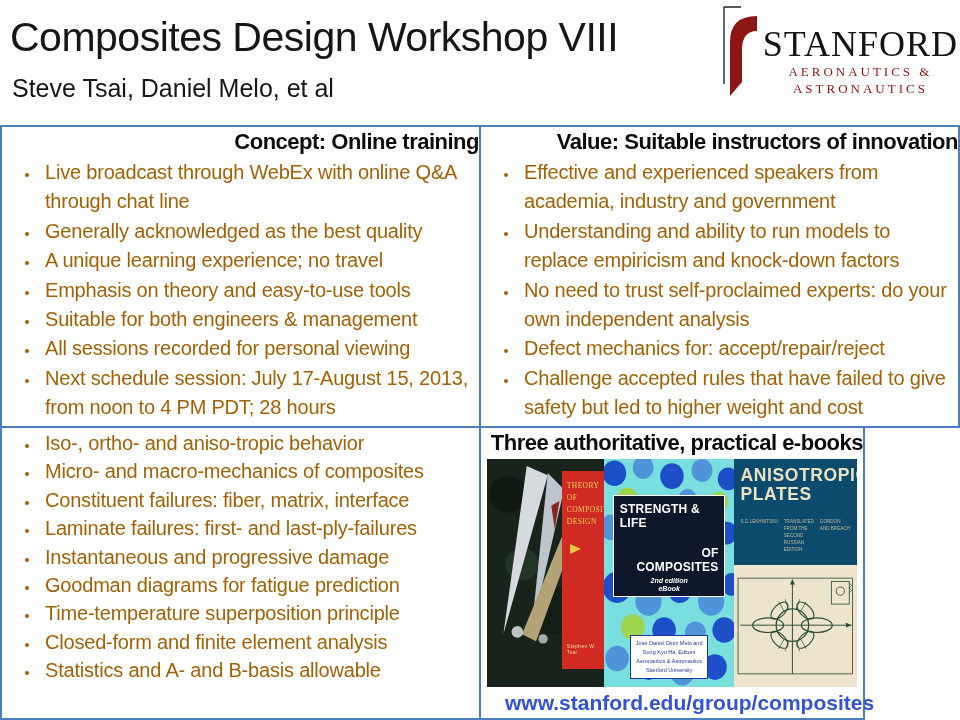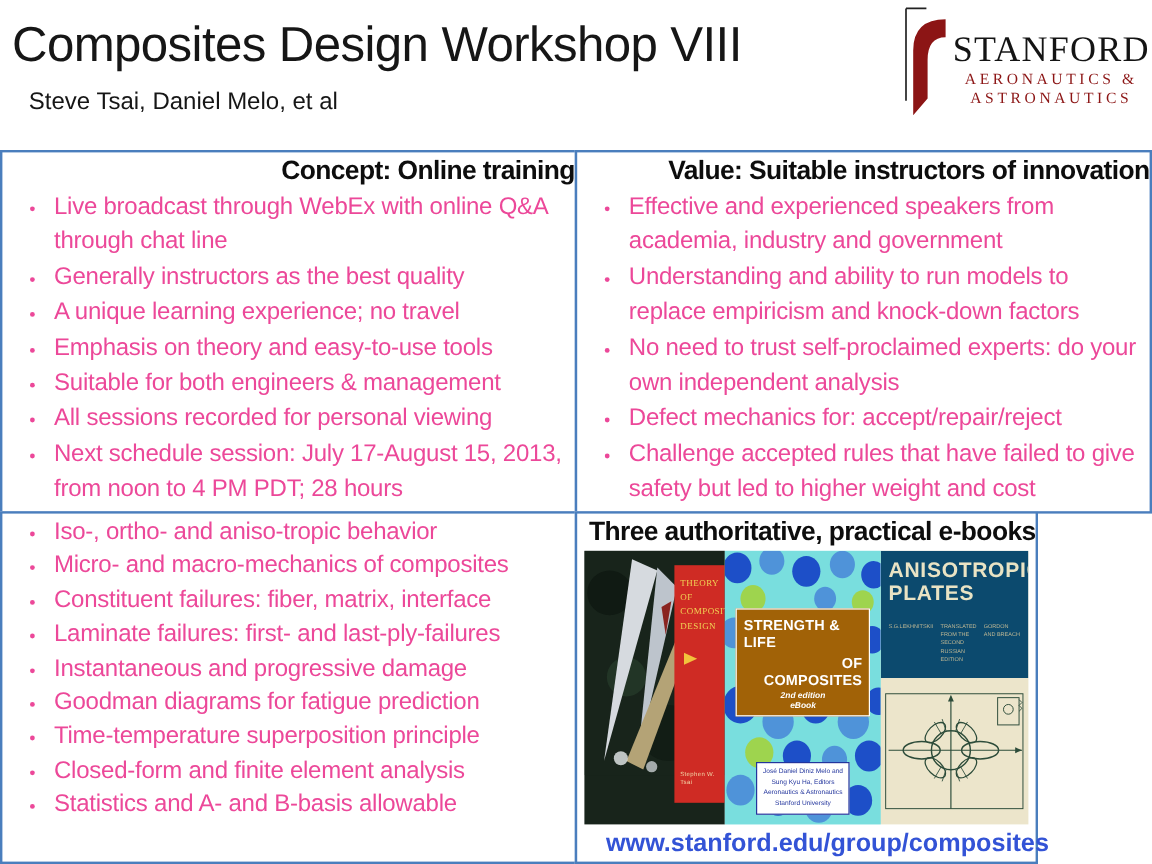--- a/index.html
+++ b/index.html
@@ -1,35 +1,35 @@
 <!DOCTYPE html>
 <html><head>
 <meta charset="utf-8">
 <style>
   html,body{margin:0;padding:0;background:#fff;}
   .slide{position:relative;width:960px;height:720px;background:#fff;overflow:hidden;
          font-family:"Liberation Sans",sans-serif;color:#111;}
 
   
   .title{position:absolute;left:10px;top:14px;font-size:41px;letter-spacing:-0.5px;color:#161616;}
-  .subtitle{position:absolute;left:24px;top:74px;font-size:20px;color:#161616;}
+  .subtitle{position:absolute;left:12px;top:74px;font-size:25px;color:#161616;}
   .logo{position:absolute;right:2px;top:4px;display:flex;align-items:flex-start;}
   .logo svg{width:46px;height:100px;}
   .logo-text{margin-top:22px;}
-  .logo-name{font-family:"Liberation Serif",serif;font-size:30px;line-height:1.05;color:#141414;letter-spacing:1px;}
+  .logo-name{font-family:"Liberation Serif",serif;font-size:36px;line-height:1.05;color:#141414;letter-spacing:1px;}
   .logo-dept{font-family:"Liberation Serif",serif;font-size:13px;line-height:1.3;color:#8c1515;letter-spacing:3px;text-align:center;}
 
   
   .quad{position:absolute;box-sizing:border-box;border:2px solid #4a7ebd;background:#fff;}
   .q-tl{left:0;top:125px;width:481px;height:303px;}
   .q-tr{left:479px;top:125px;width:481px;height:303px;}
   .q-bl{left:0;top:426px;width:481px;height:294px;}
   .q-br{left:479px;top:426px;width:386px;height:294px;}
   .quad h2{margin:2px 0 0;font-size:22px;font-weight:bold;text-align:right;letter-spacing:-0.5px;color:#0d0d0d;}
-  .quad ul{margin:3px 0 0;padding:0 6px 0 38px;font-size:20px;line-height:1.47;letter-spacing:-0.2px;color:#ec4899;}
+  .quad ul{margin:3px 0 0;padding:0 6px 0 38px;font-size:20px;line-height:1.47;letter-spacing:-0.2px;color:#a16207;}
   .quad li{padding-left:5px;}
   .quad li::marker{font-size:14px;}
   .q-bl h2{margin-top:0;}
   .q-bl ul{margin-top:1px;line-height:1.42;}
 
   
   .books{position:absolute;left:6px;right:6px;top:31px;bottom:31px;display:flex;justify-content:space-between;}
   .book{position:relative;height:100%;overflow:hidden;}
   .book1{width:144px;background:#18241b;}
   .book2{width:161px;background:#79dede;}
@@ -38,24 +38,24 @@
 
   .b1-photo{position:absolute;inset:0;}
   .b1-panel{position:absolute;right:0;top:0;width:42px;height:87%;background:#cf2b24;margin-top:12px;}
   .b1-title{margin:9px 3px 0 5px;font-family:"Liberation Serif",serif;font-size:7.5px;line-height:1.6;
             color:#f0d054;letter-spacing:0.4px;}
   .b1-arrow{width:0;height:0;margin:16px 0 0 8px;border-top:5px solid transparent;
             border-bottom:5px solid transparent;border-left:11px solid #f2c33c;}
   .b1-author{position:absolute;bottom:14px;left:5px;right:2px;font-size:5px;color:#f2d8a8;letter-spacing:0.3px;}
 
   .b2-bg{position:absolute;inset:0;width:100%;height:100%;}
-  .b2-titlebox{position:absolute;left:9px;right:9px;top:48px;box-sizing:border-box;background:#a16207;
+  .b2-titlebox{position:absolute;left:9px;right:9px;top:36px;box-sizing:border-box;background:#0f172a;
                border:1px solid #fff;color:#fff;padding:6px 6px 4px;}
   .b2-l1{font-size:12px;font-weight:bold;text-align:left;letter-spacing:0.2px;}
-  .b2-l2{font-size:12px;font-weight:bold;text-align:right;letter-spacing:0.2px;margin-top:4px;}
+  .b2-l2{font-size:12px;font-weight:bold;text-align:right;letter-spacing:0.2px;margin-top:16px;}
   .b2-ed{font-size:7px;font-style:italic;font-weight:bold;text-align:center;margin-top:3px;}
   .b2-fmt{font-size:7px;font-style:italic;font-weight:bold;text-align:center;margin-top:1px;}
   .b2-credits{position:absolute;left:26px;right:26px;top:176px;background:#fff;border:1px solid #23359d;
               color:#23359d;font-size:5.5px;line-height:1.65;text-align:center;padding:3px 1px;}
 
   .b3-top{position:absolute;top:0;left:0;right:0;height:106px;box-sizing:border-box;
           background:#0c4a6e;color:#e9e3c4;padding:7px 6px 0;}
   .b3-title{font-size:17.5px;font-weight:bold;line-height:1.06;letter-spacing:0.6px;}
   .b3-meta{display:flex;gap:6px;margin-top:16px;font-size:4.6px;line-height:1.5;color:#bcb694;}
   .b3-meta .m1{white-space:nowrap;}
@@ -83,21 +83,21 @@
       <div class="logo-name">STANFORD</div>
       <div class="logo-dept">AERONAUTICS &amp;</div>
       <div class="logo-dept">ASTRONAUTICS</div>
     </div>
   </div>
 
   <section class="quad q-tl">
     <h2>Concept: Online training</h2>
     <ul>
         <li>Live broadcast through WebEx with online Q&amp;A through chat line</li>
-        <li>Generally instructors as the best quality</li>
+        <li>Generally acknowledged as the best quality</li>
         <li>A unique learning experience; no travel</li>
         <li>Emphasis on theory and easy-to-use tools</li>
         <li>Suitable for both engineers &amp; management</li>
         <li>All sessions recorded for personal viewing</li>
         <li>Next schedule session: July 17-August 15, 2013, from noon to 4 PM PDT; 28 hours</li>
       </ul>
   </section>
 
   <section class="quad q-tr">
     <h2>Value: Suitable instructors of innovation</h2>

